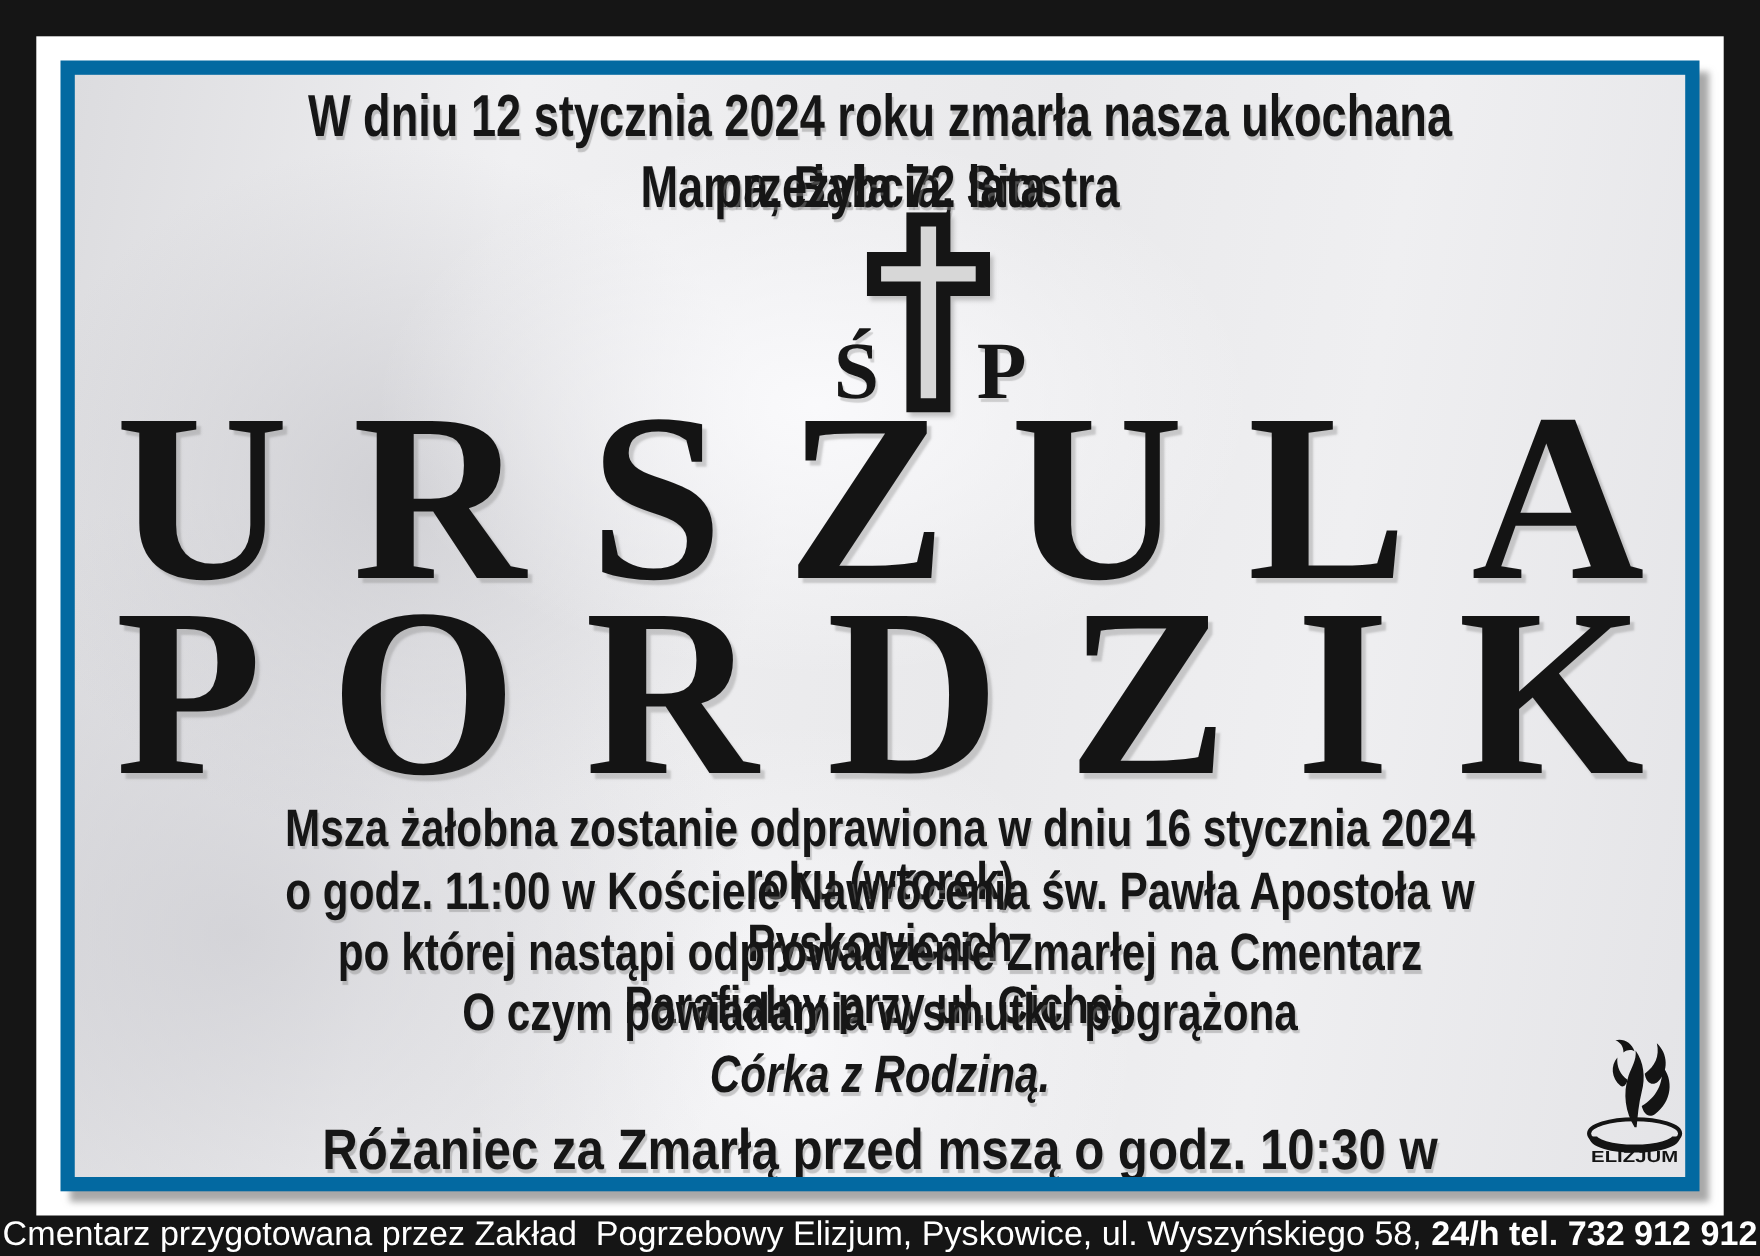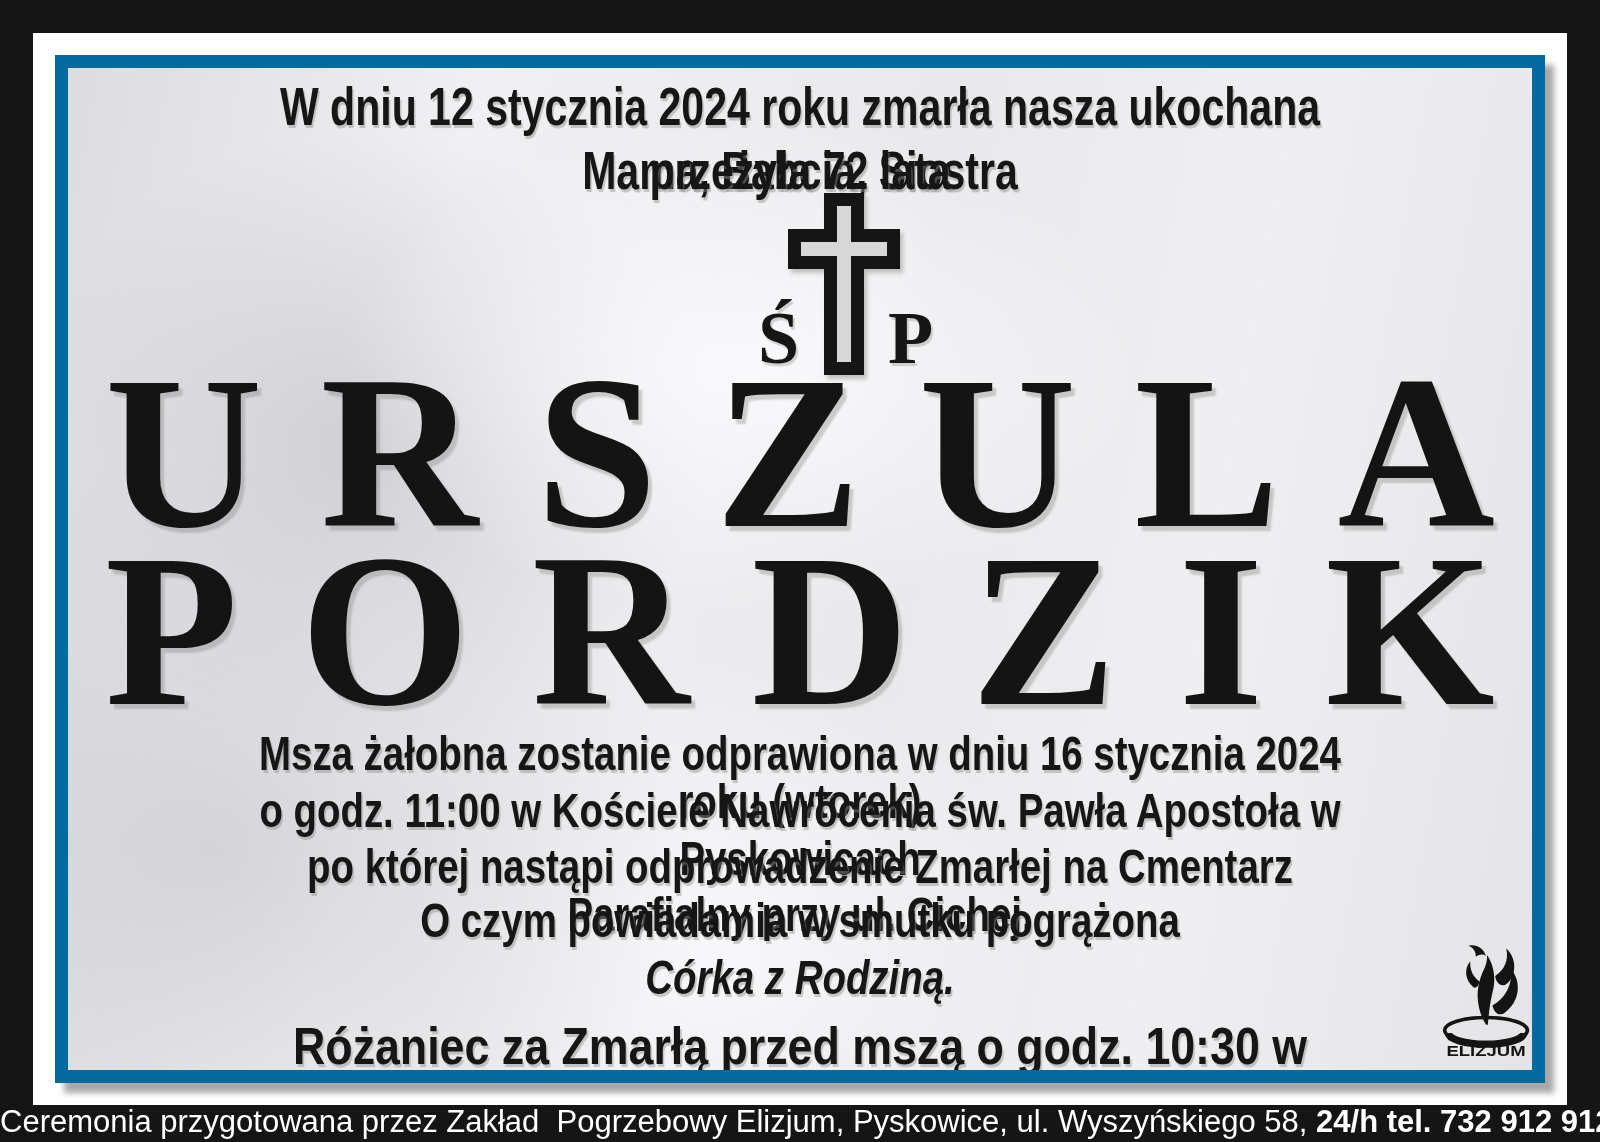--- a/index.html
+++ b/index.html
@@ -120,14 +120,14 @@
             <ellipse cx="50" cy="99" rx="45" ry="14" fill="none" stroke="#141414" stroke-width="4"></ellipse>
             <path d="M9,102 A41,12 0 0 0 91,102" fill="none" stroke="#141414" stroke-width="8"></path>
           </g>
           <text x="50" y="127" text-anchor="middle" font-size="16" font-weight="bold" font-family="&quot;Liberation Sans&quot;,sans-serif" fill="#141414" textLength="86" lengthAdjust="spacingAndGlyphs">ELIZJUM</text>
         </svg>
 
       </div>
     </div>
   </div>
 
-  <div class="footer"><span>Ceremonia przygotowana przez Zakład  Pogrzebowy Elizjum, Pyskowice, ul. Wyszyńskiego 58, </span><span class="bold">24/h tel. 732 912 912</span></div>
+  <div class="footer"><span>Cmentarz przygotowana przez Zakład  Pogrzebowy Elizjum, Pyskowice, ul. Wyszyńskiego 58, </span><span class="bold">24/h tel. 732 912 912</span></div>
 </div>
 
 </body></html>

